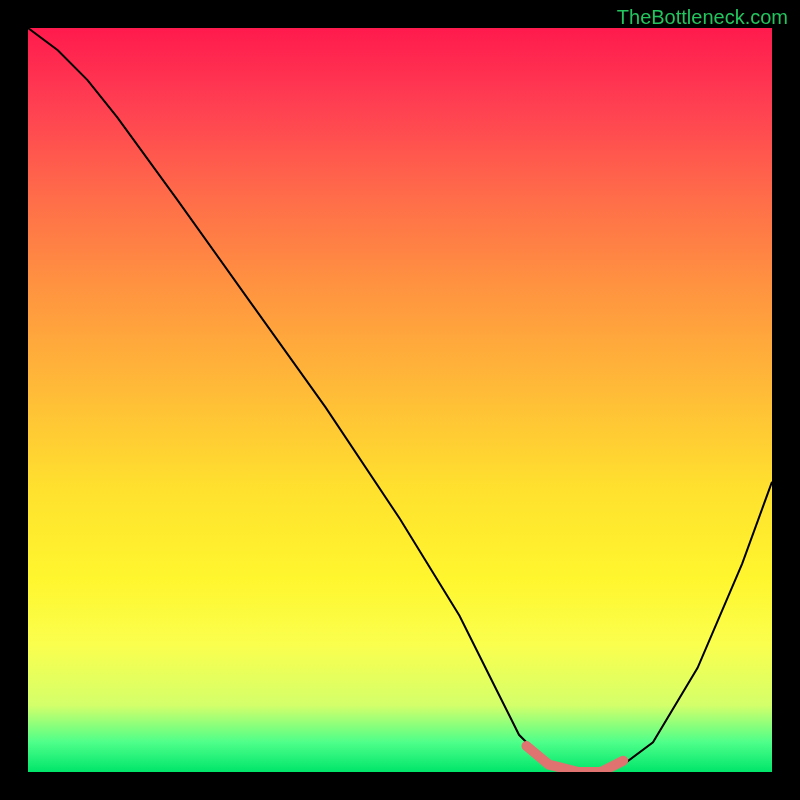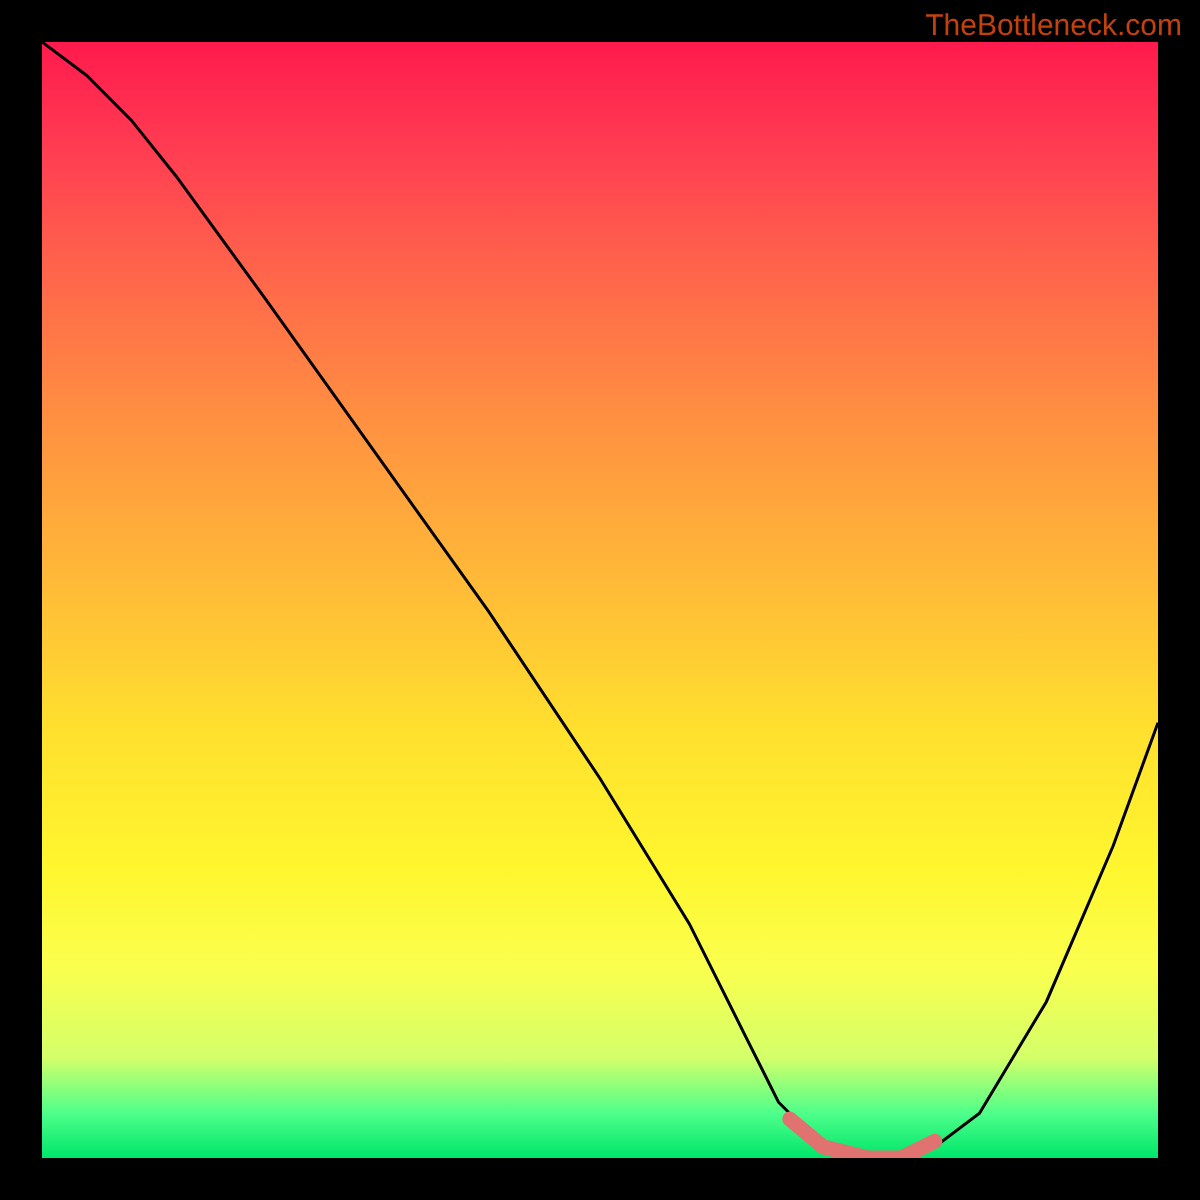--- a/index.html
+++ b/index.html
@@ -8,21 +8,21 @@
     width: 800px;
     height: 800px;
     background: #000;
     position: relative;
     font-family: Arial, sans-serif;
   }
   .watermark {
     position: absolute;
     top: 6px;
     right: 12px;
-    color: #c2410c;
+    color: #22c55e;
     font-size: 20px;
     font-weight: 500;
     z-index: 10;
   }
   .plot-area {
     position: absolute;
     top: 28px;
     left: 28px;
     width: 744px;
     height: 744px;

